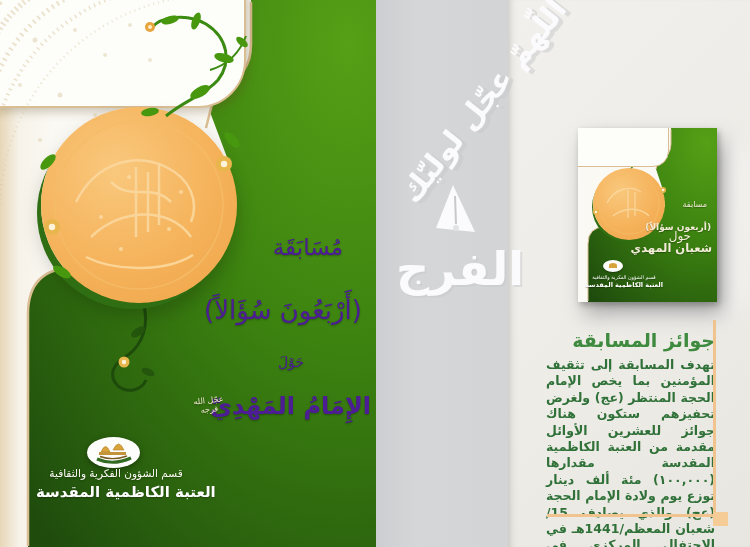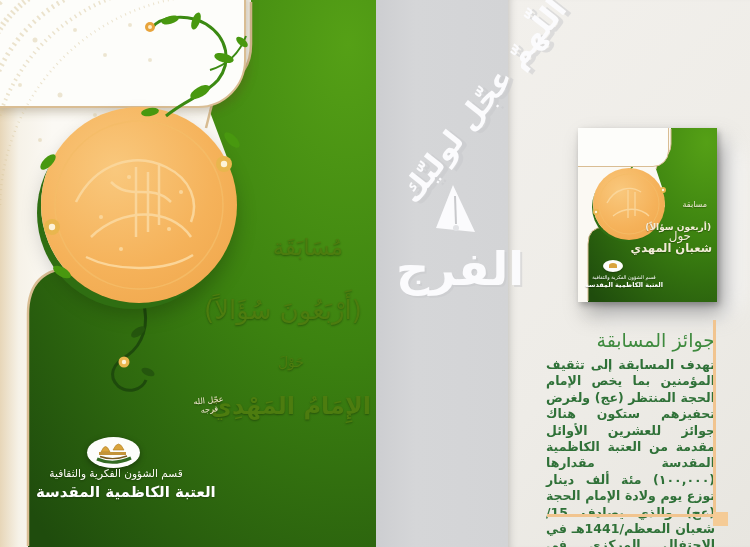--- a/index.html
+++ b/index.html
@@ -24,21 +24,21 @@
     border-bottom-right-radius:48px;
     box-shadow:3px 4px 10px rgba(90,70,30,.28);
   }
   .ornament { position:absolute; left:0; top:0; opacity:.75; }
   .medallion {
     position:absolute; left:41px; top:107px; width:196px; height:196px;
     border-radius:50%;
     background:radial-gradient(circle at 38% 32%, #f9c87d 0%, #f5b25a 55%, #efa448 100%);
     box-shadow:-6px 8px 0 -2px #2f6e12, 0 12px 20px rgba(0,0,0,.22);
   }
-  .poster-text { position:absolute; color:#4d7c0f; text-shadow:0 1px 2px rgba(0,0,0,.3); white-space:nowrap; }
+  .poster-text { position:absolute; color:#4c1d95; text-shadow:0 1px 2px rgba(0,0,0,.3); white-space:nowrap; }
   .pt-eyebrow   { right:33px;  top:234px; font-size:23px; }
   .pt-title     { right:14px;  top:295px; font-size:26px; font-weight:normal; }
   .pt-connector { right:72px;  top:354px; font-size:14px; }
   .pt-subject   { right:5px;   top:392px; font-size:24px; font-weight:bold; }
   .pt-seal {
     left:189px; top:396px; width:40px; font-size:8px; line-height:9px;
     color:#f0e6cf; text-align:center; white-space:normal; transform:rotate(-6deg);
   }
   .shrine-logo {
     position:absolute; left:87px; top:437px; width:53px; height:31px;
@@ -89,21 +89,21 @@
     position:absolute; left:25px; top:132px; width:20px; height:12px;
     background:#fdfdfb; border-radius:50%; box-shadow:0 1px 2px rgba(0,0,0,.35);
   }
   .thumb-logo i { position:absolute; left:6px; top:3px; width:8px; height:5px; background:#d9a33c; border-radius:50% 50% 0 0; }
   .torg1 { left:4px; top:146px; width:84px; font-size:5px; text-align:center; color:#fff; }
   .torg2 { left:4px; top:153px; width:84px; font-size:6.5px; font-weight:bold; text-align:center; color:#fff; }
 
   
   .prizes-heading {
     position:absolute; left:540px; top:329px; width:175px;
-    font-size:19px; font-weight:normal; color:#3e8a3e; text-align:right; direction:rtl;
+    font-size:19px; font-weight:bold; color:#3e8a3e; text-align:right; direction:rtl;
   }
   .prizes-body {
     position:absolute; left:546px; top:357px; width:169px;
     font-size:12.5px; font-weight:bold; color:#2f7138;
     line-height:16.4px; direction:rtl; text-align:justify; text-align-last:right;
   }
   .acc-v { position:absolute; left:713px; top:320px; width:2.5px; height:196px; background:#f1c48f; }
   .acc-h { position:absolute; left:547px; top:514px; width:168px; height:2.5px; background:#f1c48f; }
   .acc-sq { position:absolute; left:713px; top:512px; width:15px; height:14px; background:#f5cb96; }
 </style>

